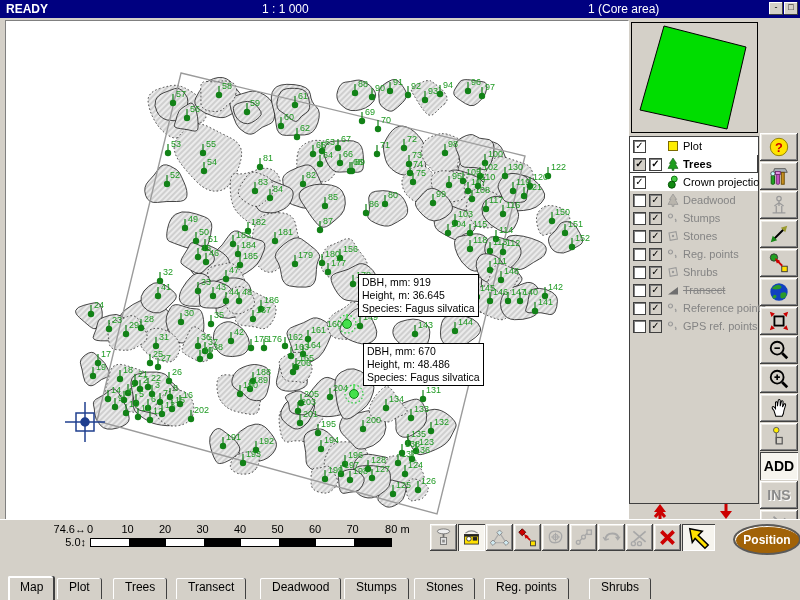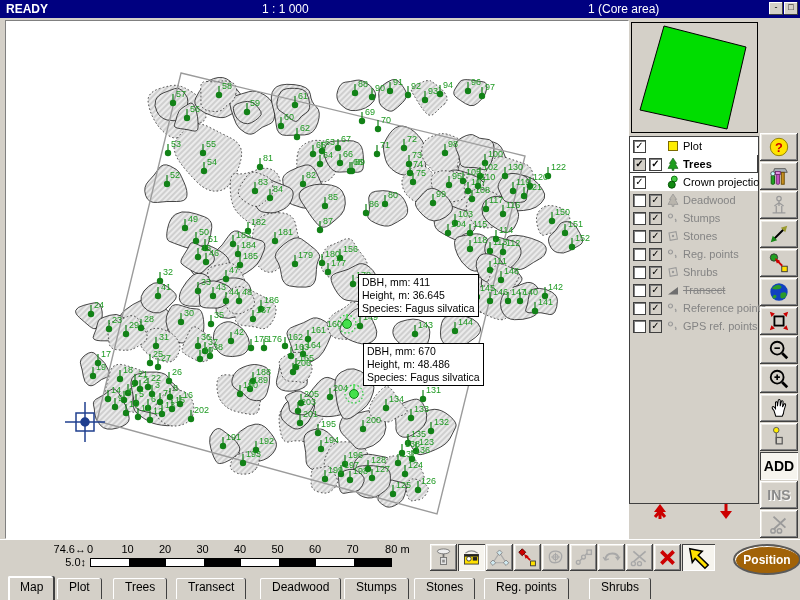--- a/index.html
+++ b/index.html
@@ -39,21 +39,21 @@
   
   #right-toolbar{position:absolute;left:760px;top:133px;width:38px;height:407px;}
   .rbtn{position:relative;width:38px;height:28px;margin-bottom:1px;background:#d4d0c8;
         box-shadow:inset -1px -1px #404040,inset 1px 1px #fff,inset -2px -2px #808080,inset 2px 2px #ece9e2;
         display:flex;align-items:center;justify-content:center;}
   .rbtn svg{width:22px;height:22px;}
   .rbtn.pressed{box-shadow:inset 1px 1px #404040,inset -1px -1px #fff;background:#f6f4ee;}
   .rbtn.txt{font-weight:bold;font-size:14px;font-family:"Liberation Sans",sans-serif;}
   .rbtn.txt.disabled{color:#8a8a8a;text-shadow:1px 1px #fff;}
   
-  #bottom-bar{position:absolute;left:0;top:539px;width:800px;height:37px;background:#d4d0c8;
+  #bottom-bar{position:absolute;left:0;top:519px;width:800px;height:37px;background:#d4d0c8;
               border-top:1px solid #fff;}
   #coords{position:absolute;left:6px;top:3px;width:80px;text-align:right;font-size:11px;line-height:13px;}
   #scalebar{position:absolute;left:0;top:0;width:420px;height:37px;}
   .tick-label{position:absolute;top:3px;font-size:11px;transform:translateX(-50%);}
   #scale-strip{position:absolute;left:90px;top:18px;width:300px;height:7px;border:1px solid #000;display:flex;}
   .seg{height:7px;flex:1;}
   #bottom-tools{position:absolute;left:430px;top:4px;height:28px;display:flex;}
   .bbtn{width:27px;height:27px;margin-right:1px;background:#d4d0c8;
         box-shadow:inset -1px -1px #404040,inset 1px 1px #fff,inset -2px -2px #808080,inset 2px 2px #ece9e2;
         display:flex;align-items:center;justify-content:center;}
@@ -1103,21 +1103,21 @@
           <circle cx="348" cy="373" r="4.4" fill="#44e14c" stroke="#0a8a12" stroke-width="1"></circle>
         </g>
         <g stroke="#1f3f8f" stroke-width="1.5">
           <line x1="59" y1="401" x2="99" y2="401"></line>
           <line x1="79" y1="381" x2="79" y2="421"></line>
           <rect x="70" y="392" width="18" height="18" fill="none"></rect>
           <circle cx="79" cy="401" r="4" fill="#1f3f8f"></circle>
         </g>
       </svg>
       <div class="tooltip" style="left: 352px; top: 253px;">
-        <div>DBH, mm: 411</div>
+        <div>DBH, mm: 919</div>
         <div>Height, m: 36.645</div>
         <div>Species: Fagus silvatica</div>
       </div>
       <div class="tooltip" style="left: 357px; top: 322px;">
         <div>DBH, mm: 670</div>
         <div>Height, m: 48.486</div>
         <div>Species: Fagus silvatica</div>
       </div>
     </div>
 

